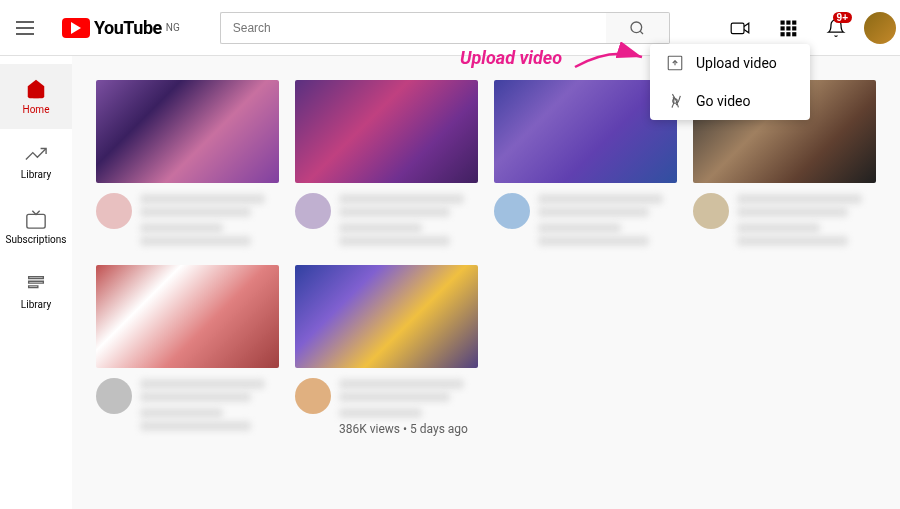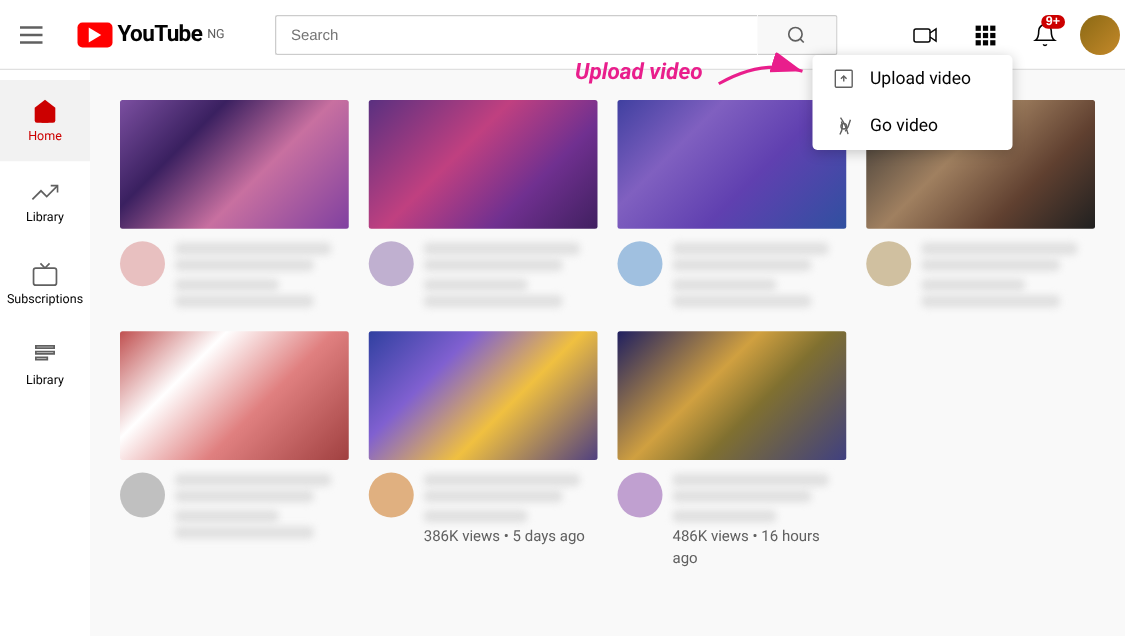--- a/index.html
+++ b/index.html
@@ -391,32 +391,20 @@
     <div class="video-info">
       <div class="video-avatar av6"></div>
       <div class="video-meta">
         <div class="blurred blurred-lg"></div>
         <div class="blurred blurred-md"></div>
         <div class="blurred blurred-sm" style="margin-top:6px;"></div>
         <div class="video-stats">386K views • 5 days ago</div>
       </div>
     </div>
   </div>
-      <div class="video-card">
-    <div class="video-thumb thumb-8"></div>
-    <div class="video-info">
-      <div class="video-avatar av8"></div>
-      <div class="video-meta">
-        <div class="blurred blurred-lg"></div>
-        <div class="blurred blurred-md"></div>
-        <div class="blurred blurred-sm" style="margin-top:6px;"></div>
-        <div class="video-stats">486K views • 16 hours ago</div>
-      </div>
-    </div>
-  </div>
     </div>
 </main>
 
 <div class="dropdown-menu">
   <div class="dropdown-item">
     <svg width="18" height="18" viewBox="0 0 24 24" fill="none" stroke="#606060" stroke-width="1.5">
       <rect x="3" y="3" width="18" height="18" rx="1"></rect>
       <polyline points="9,12 12,9 15,12"></polyline>
       <line x1="12" y1="9" x2="12" y2="15"></line>
     </svg>

